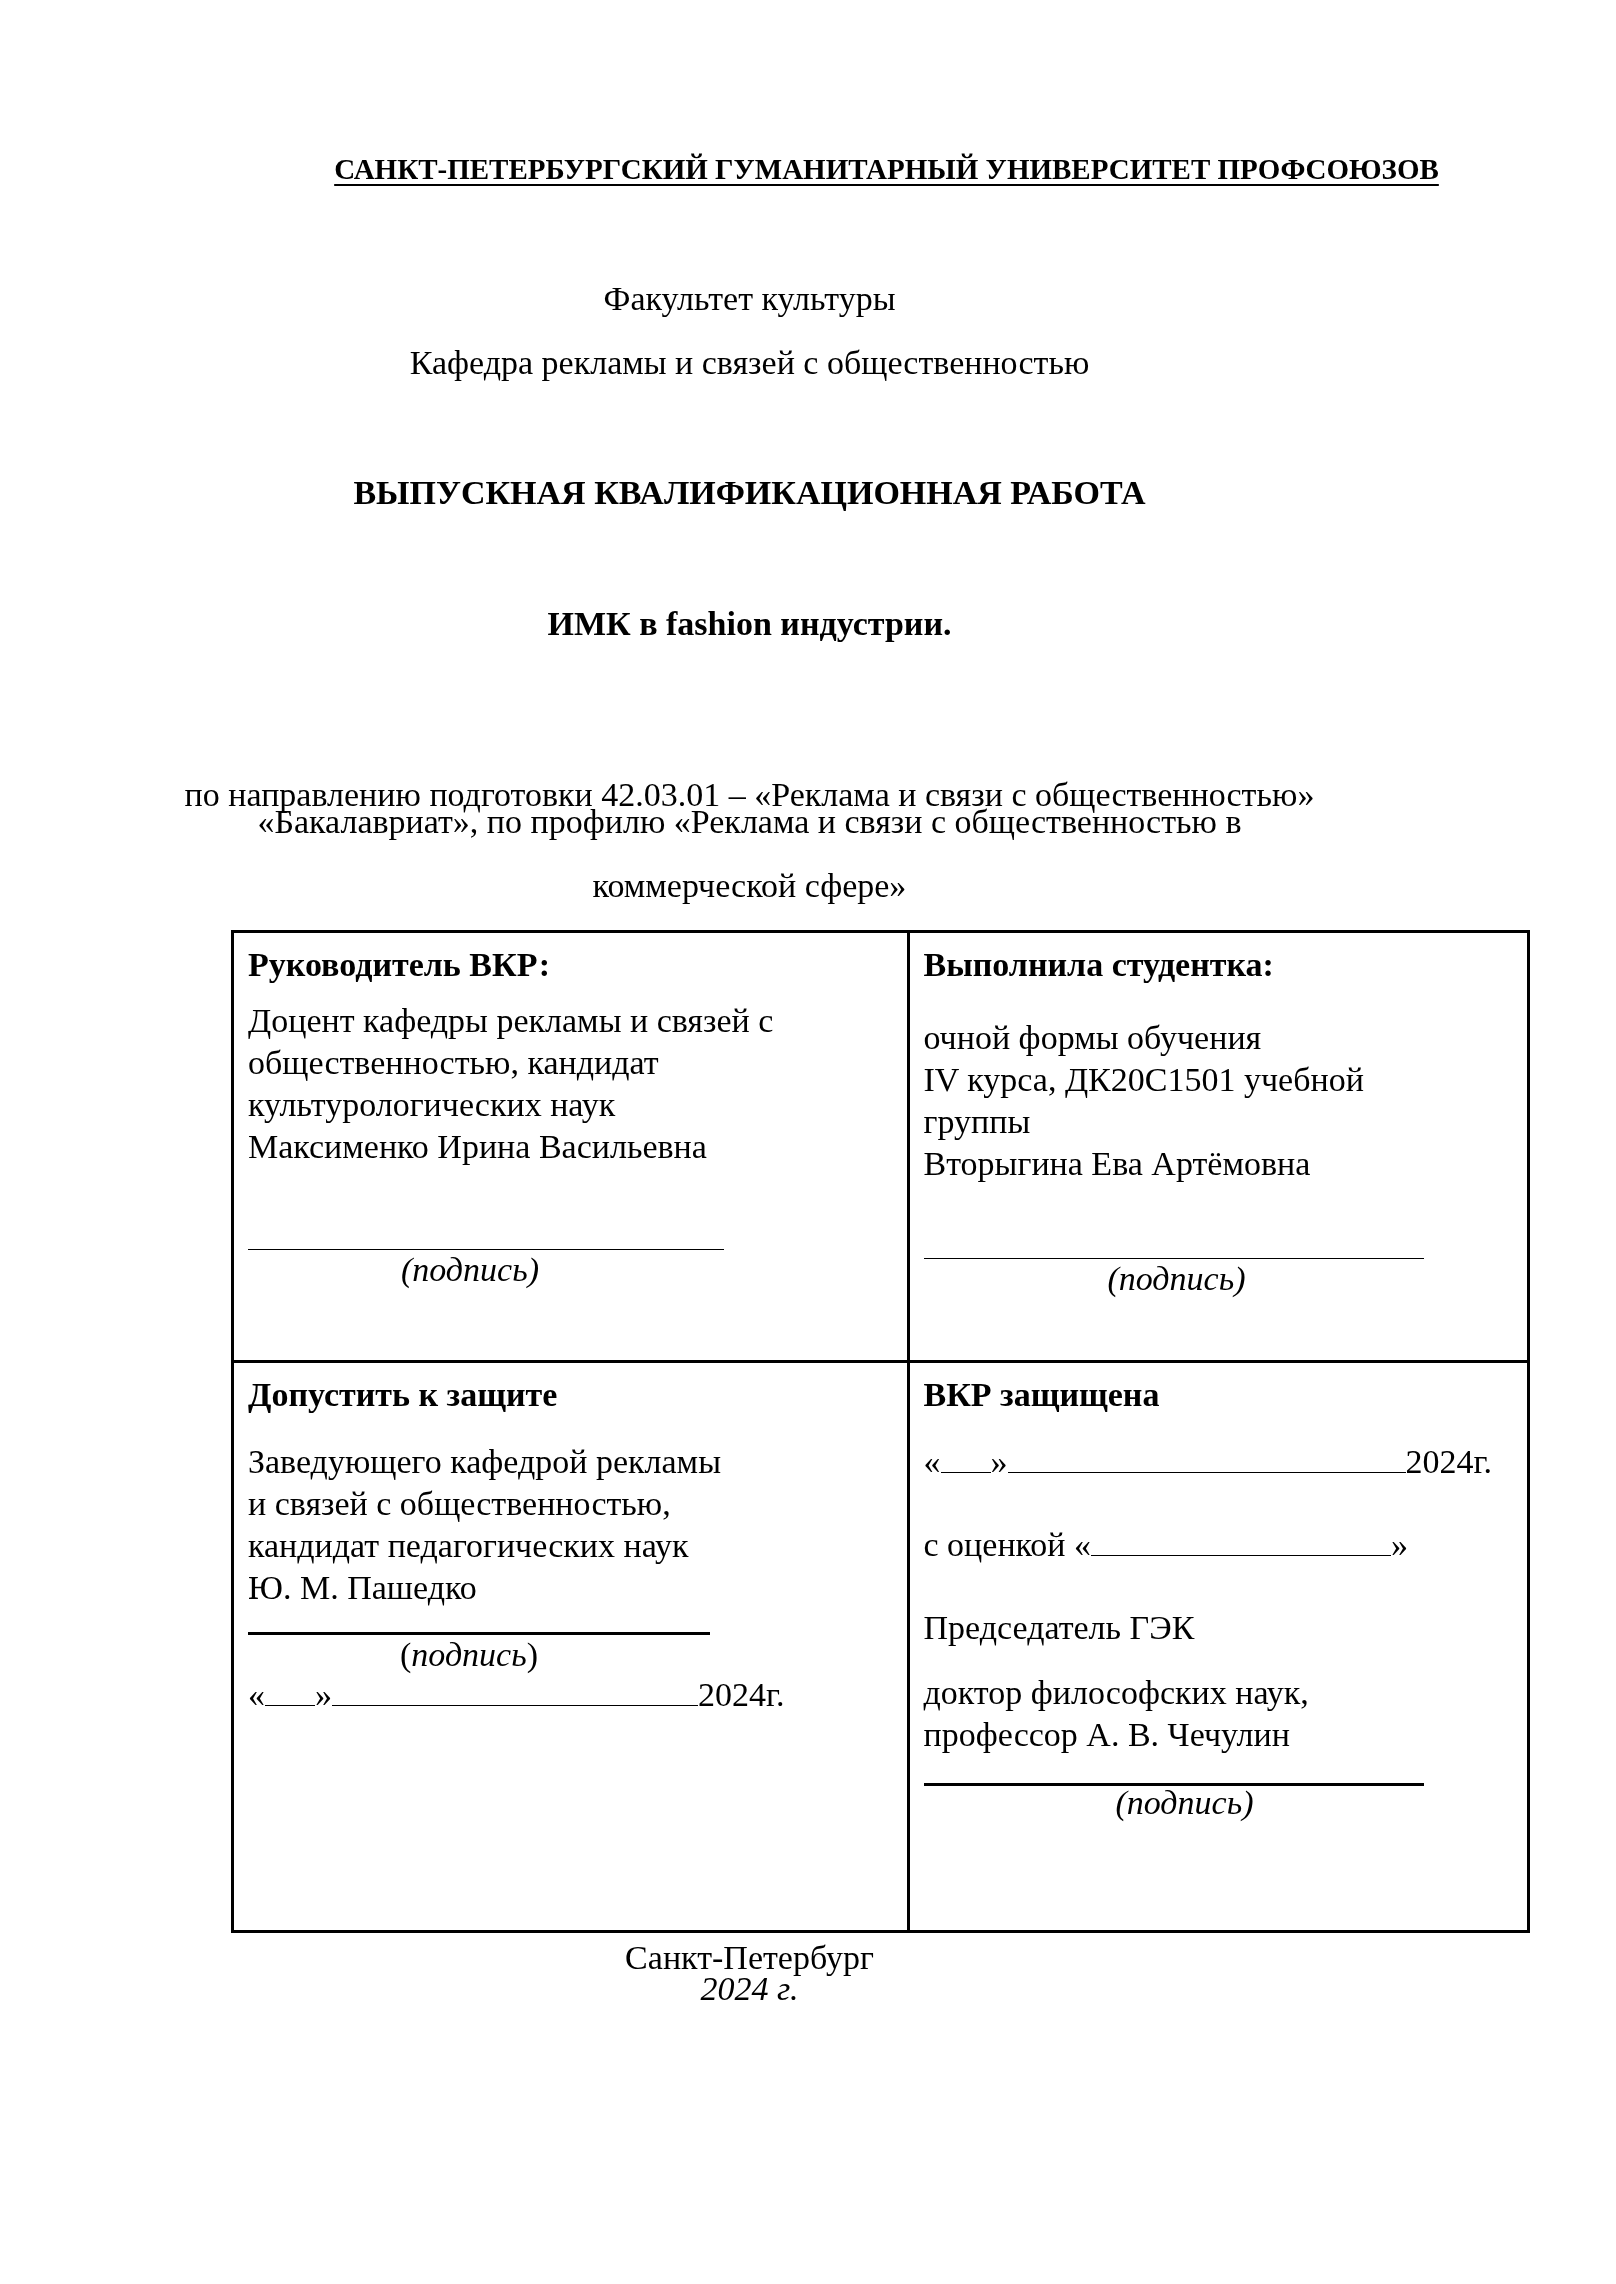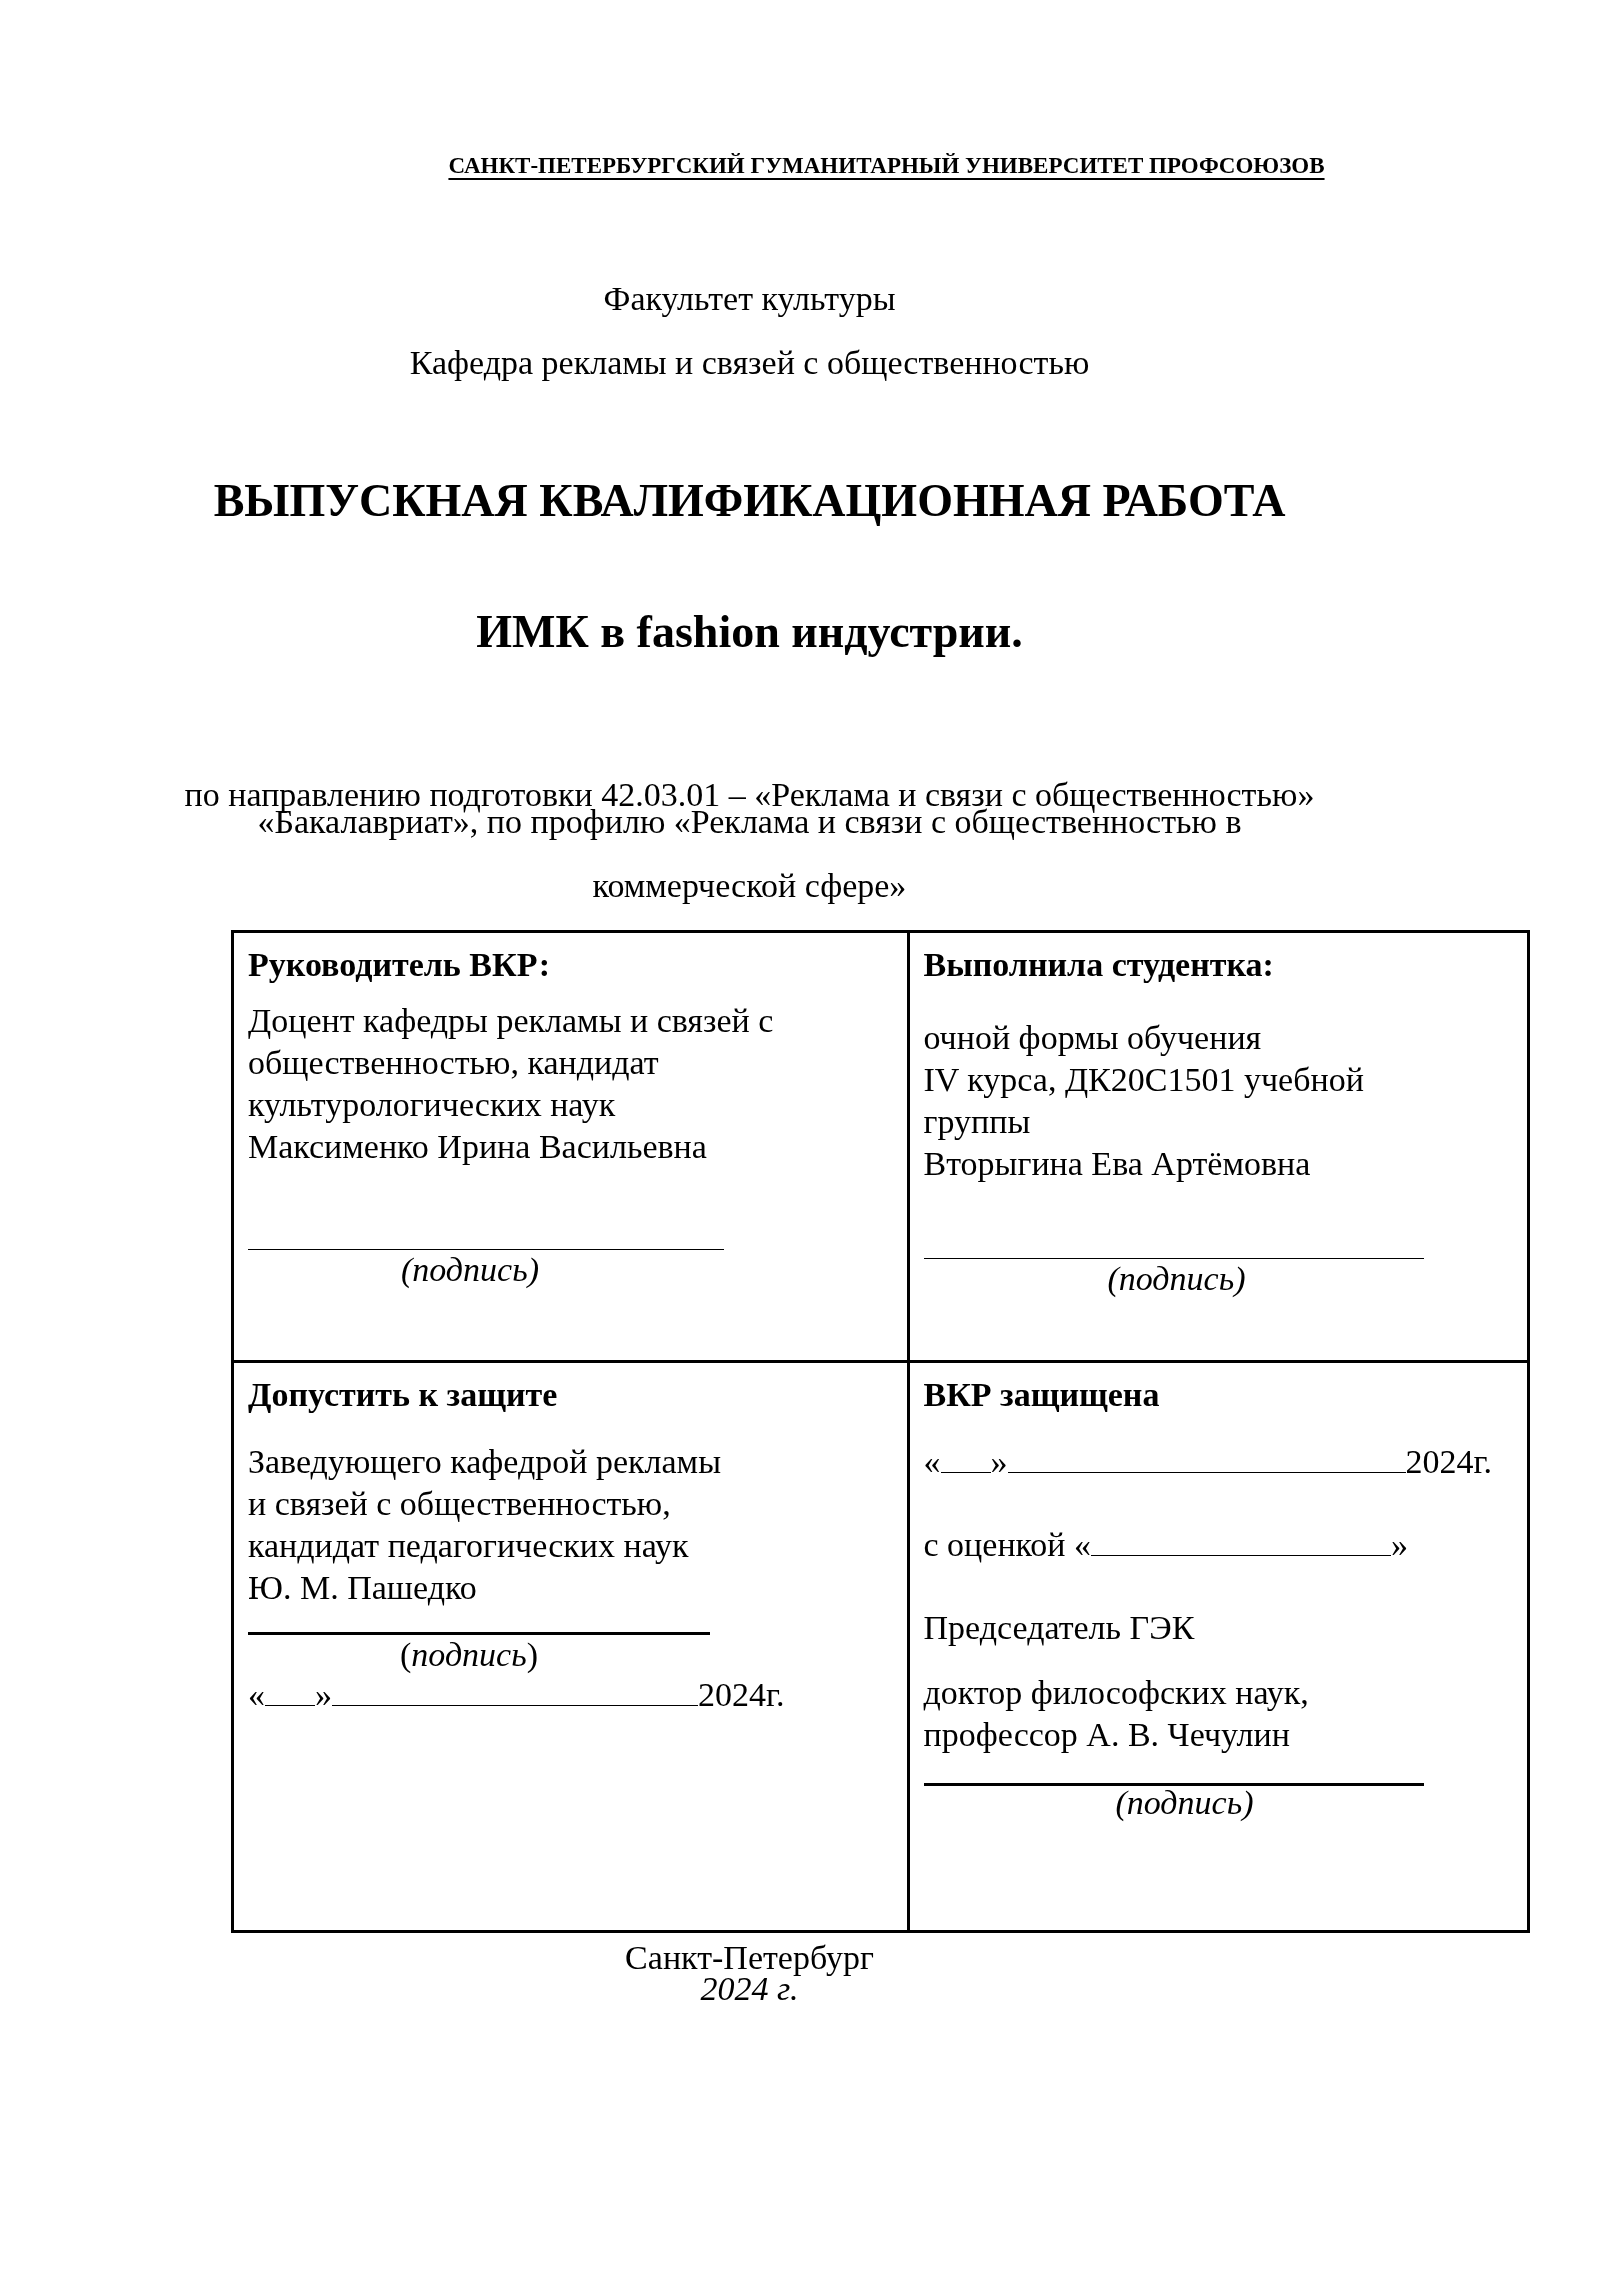--- a/index.html
+++ b/index.html
@@ -1,22 +1,22 @@
 <!DOCTYPE html>
 <html style="font-size:12.5px"><head>
 <meta charset="utf-8">
 <style>
   html, body { margin:0; padding:0; background:#ffffff; }
   body { width:1617px; height:2284px; position:relative; overflow:hidden;
          font-family:"Liberation Serif", serif; color:#000; }
   .abs { position:absolute; white-space:nowrap; }
   .center { left:0; width:1499px; text-align:center; }
-  .univ { top:153px; left:263px; width:1247px; text-align:center; font-size:23px; font-weight:bold; text-decoration:underline; text-decoration-thickness:2.3px; text-underline-offset:4.7px; }
+  .univ { top:153px; left:263px; width:1247px; text-align:center; font-size:29px; font-weight:bold; text-decoration:underline; text-decoration-thickness:2.3px; text-underline-offset:4.7px; }
   .line { font-size:34px; }
-  .title { font-size:46px; font-weight:bold; }
+  .title { font-size:34px; font-weight:bold; }
   table.sig { position:absolute; left:231px; top:930px; width:1299px; height:1003px;
               border-collapse:collapse; table-layout:fixed; }
   table.sig td { border:3.1px solid #000; vertical-align:top; padding:11px 12.5px 0 14px; font-size:34px; line-height:42px; }
   .col-l { width:646px; }
   .cell-head { font-weight:bold; font-size:34px; line-height:42px; }
   .sigline { display:block; width:476px; border-bottom:1.6px solid #000; height:42px; }
   .sigline.thick { border-bottom:3.1px solid #000; }
   .sigcap { display:block; font-style:italic; padding-left:153px; line-height:39px; }
   .sigcap2 { display:block; font-style:italic; padding-left:184px; line-height:39px; }
   .datefill { white-space:nowrap; }

